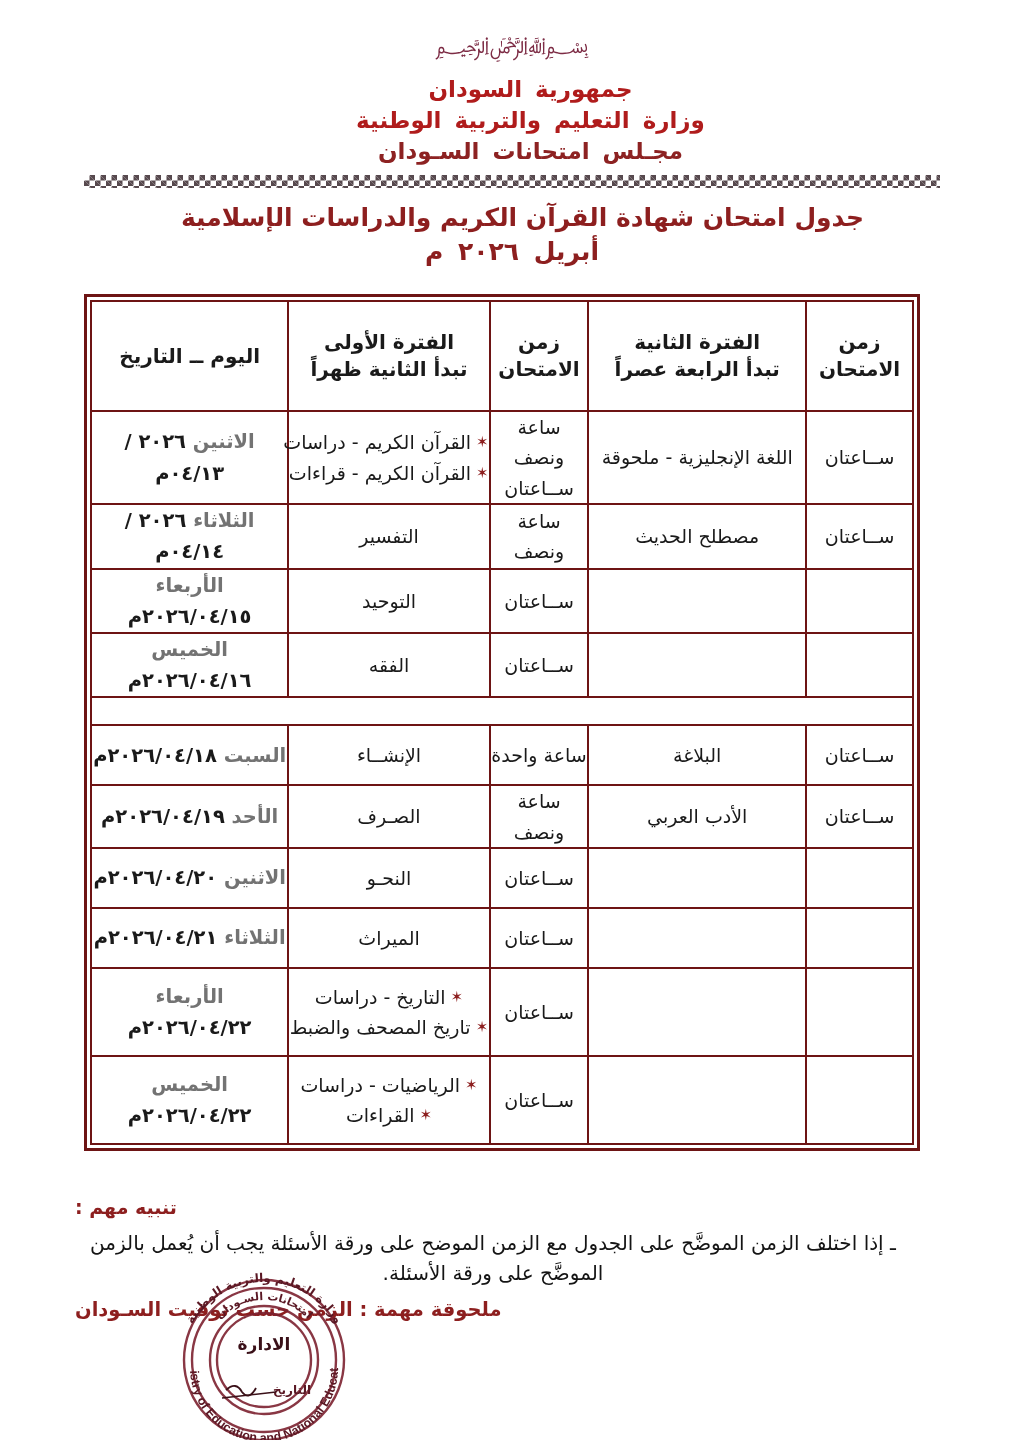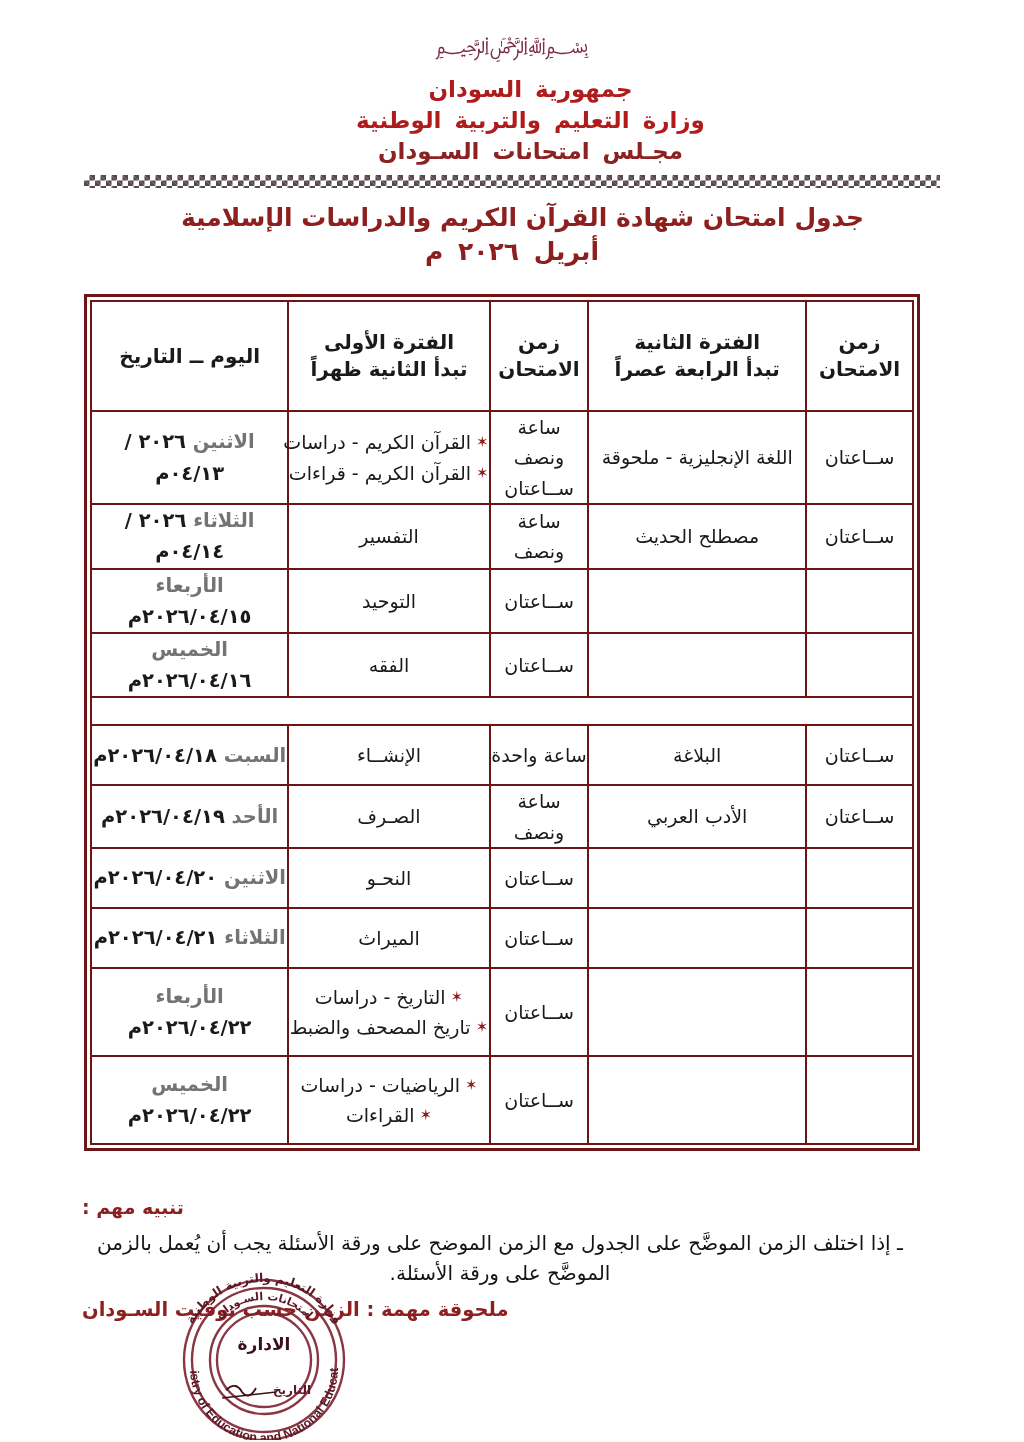--- a/index.html
+++ b/index.html
@@ -158,21 +158,21 @@
   tr.separator-band td {
     height: 26px;
     border-right: 2px solid #6d1414;
     border-left: 2px solid #6d1414;
   }
 
   
   .notes {
     position: absolute;
     top: 1196px;
-    right: 106px;
+    right: 113px;
     width: 836px;
     text-align: left;
     direction: rtl;
     margin-left: 40px;
   }
   .note-heading {
     color: #8d1f1f;
     font-weight: bold;
     font-size: 19px;
     text-align: left;

